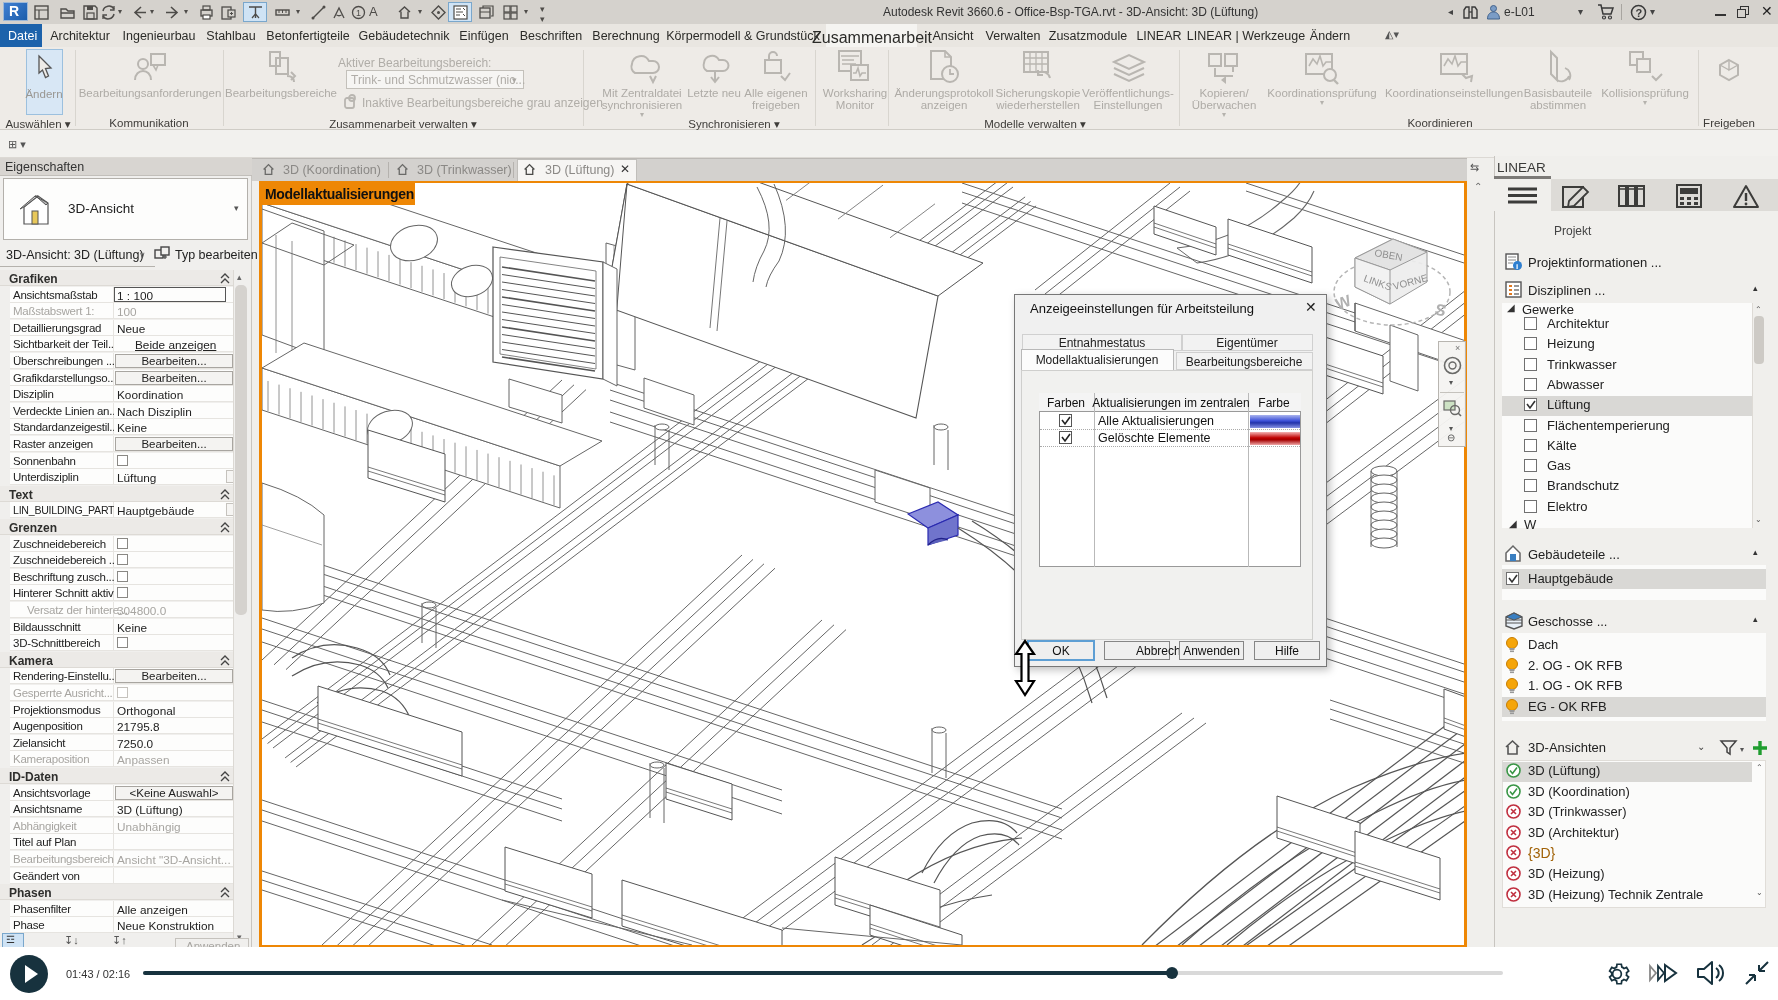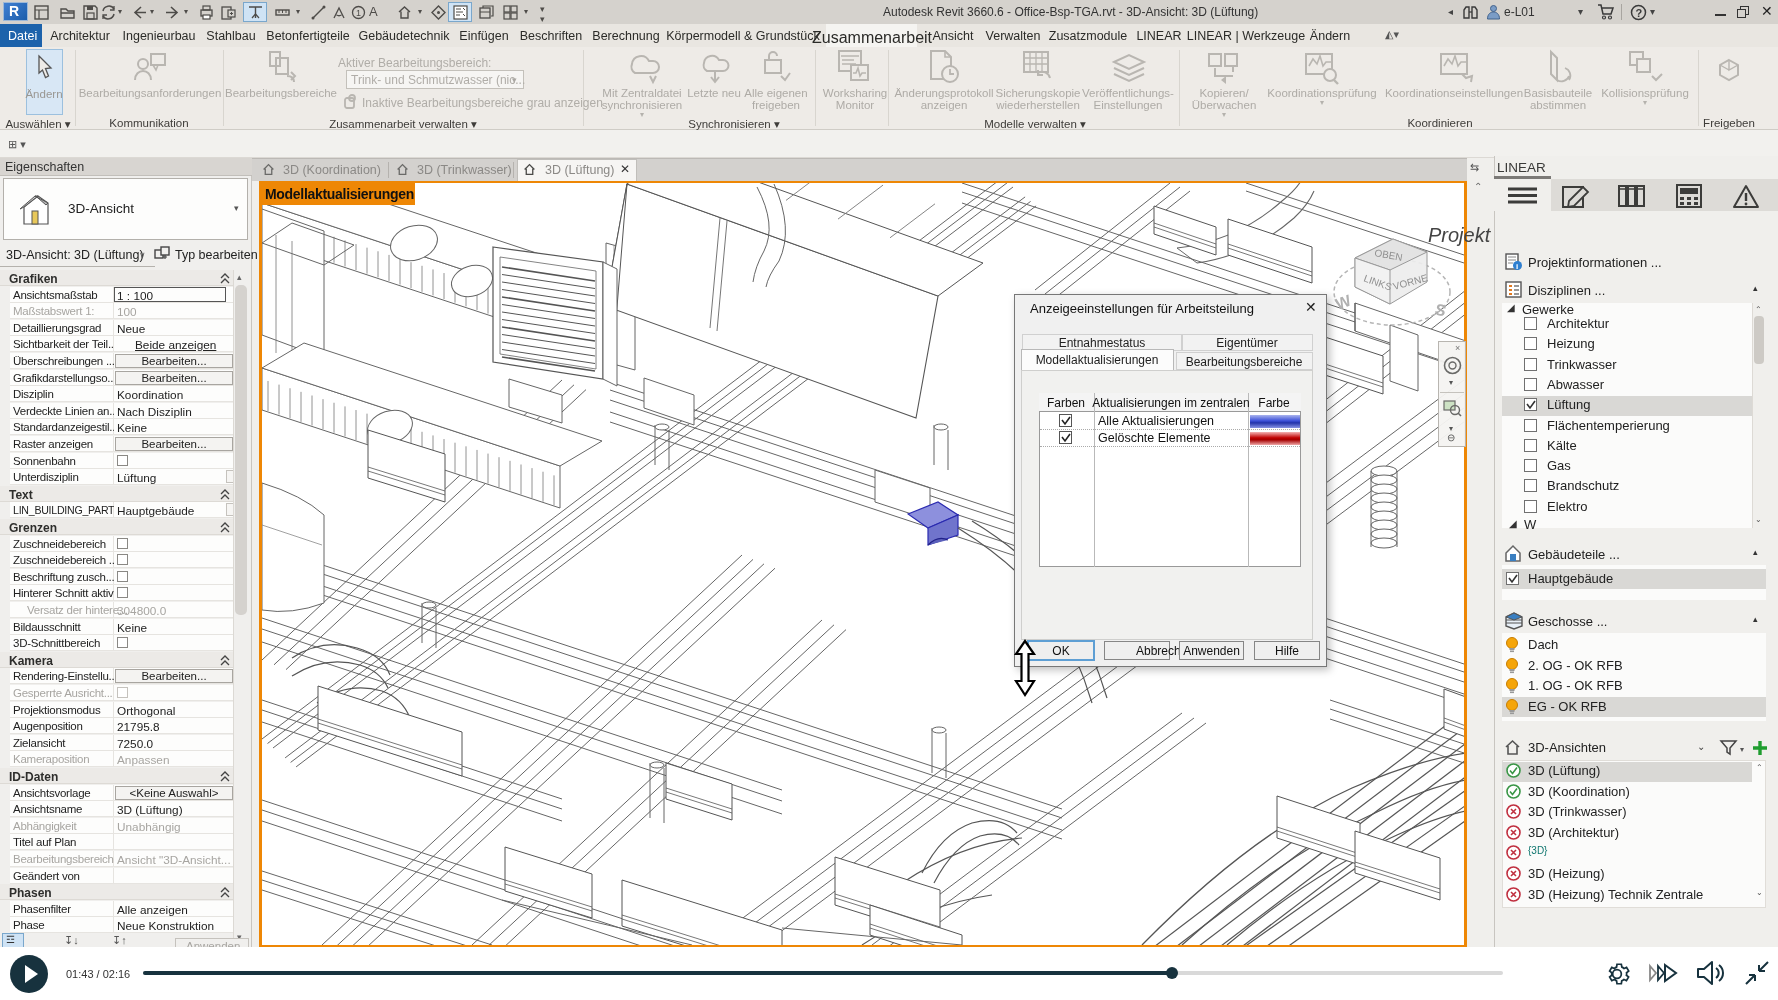--- a/index.html
+++ b/index.html
@@ -883,21 +883,21 @@
       <rect x="4" y="18" width="4" height="3"></rect>
       <rect x="11" y="18" width="4" height="3"></rect>
       <rect x="18" y="18" width="4" height="3"></rect>
     </g>
   </svg>
 <svg style="left:1732px;top:184px;" width="28" height="25" viewBox="0 0 28 25">
     <path d="M14 2 L26 23 L2 23 Z" fill="none" stroke="#3c3c3a" stroke-width="2" stroke-linejoin="round"></path>
     <path d="M14 9v8" stroke="#3c3c3a" stroke-width="2.4"></path>
     <circle cx="14" cy="20" r="1.4" fill="#3c3c3a"></circle>
   </svg>
-<div class="txt" style="left:1428px;top:224px;font-size:20px;color:#444;font-style:italic;">Projekt</div>
+<div class="txt" style="left:1554px;top:224px;font-size:12px;color:#444;">Projekt</div>
 <svg style="left:1505px;top:253px;" width="18" height="18" viewBox="0 0 18 18">
     <rect x="1" y="1" width="12" height="15" fill="#fff" stroke="#555" stroke-width="1.4"></rect>
     <path d="M3 4h8M3 7h8M3 10h5" stroke="#888" stroke-width="1"></path>
     <circle cx="12.5" cy="12.5" r="4.5" fill="#2f7fd0"></circle>
     <text x="11" y="16" font-size="8" fill="#fff" font-weight="bold">i</text>
   </svg>
 <div class="txt" style="left:1528px;top:255px;font-size:13px;color:#222;">Projektinformationen ...</div>
 <svg style="left:1505px;top:281px;" width="18" height="18" viewBox="0 0 18 18">
     <rect x="1" y="1" width="15" height="15" fill="#fff" stroke="#555" stroke-width="1.4"></rect>
     <path d="M4 5h3M4 9h3M4 13h3" stroke="#e07820" stroke-width="2"></path>
@@ -1015,21 +1015,21 @@
 <div class="txt" style="left:1528px;top:804.2px;font-size:13px;color:#222;">3D (Trinkwasser)</div>
 <svg style="left:1506px;top:824.8px;" width="15" height="15" viewBox="0 0 15 15">
     <circle cx="7.5" cy="7.5" r="6.5" fill="#fff" stroke="#c03040" stroke-width="1.6"></circle>
     <path d="M5 5l5 5M10 5l-5 5" stroke="#c03040" stroke-width="1.6"></path>
   </svg>
 <div class="txt" style="left:1528px;top:824.8px;font-size:13px;color:#222;">3D (Architektur)</div>
 <svg style="left:1506px;top:845.4px;" width="15" height="15" viewBox="0 0 15 15">
     <circle cx="7.5" cy="7.5" r="6.5" fill="#fff" stroke="#c03040" stroke-width="1.6"></circle>
     <path d="M5 5l5 5M10 5l-5 5" stroke="#c03040" stroke-width="1.6"></path>
   </svg>
-<div class="txt" style="left:1528px;top:845.4px;font-size:10px;color:#0f766e;">{3D}</div>
+<div class="txt" style="left:1528px;top:845.4px;font-size:14px;color:#a16207;">{3D}</div>
 <svg style="left:1506px;top:866.0px;" width="15" height="15" viewBox="0 0 15 15">
     <circle cx="7.5" cy="7.5" r="6.5" fill="#fff" stroke="#c03040" stroke-width="1.6"></circle>
     <path d="M5 5l5 5M10 5l-5 5" stroke="#c03040" stroke-width="1.6"></path>
   </svg>
 <div class="txt" style="left:1528px;top:866.0px;font-size:13px;color:#222;">3D (Heizung)</div>
 <svg style="left:1506px;top:886.6px;" width="15" height="15" viewBox="0 0 15 15">
     <circle cx="7.5" cy="7.5" r="6.5" fill="#fff" stroke="#c03040" stroke-width="1.6"></circle>
     <path d="M5 5l5 5M10 5l-5 5" stroke="#c03040" stroke-width="1.6"></path>
   </svg>
 <div class="txt" style="left:1528px;top:886.6px;font-size:13px;color:#222;">3D (Heizung) Technik Zentrale</div>

